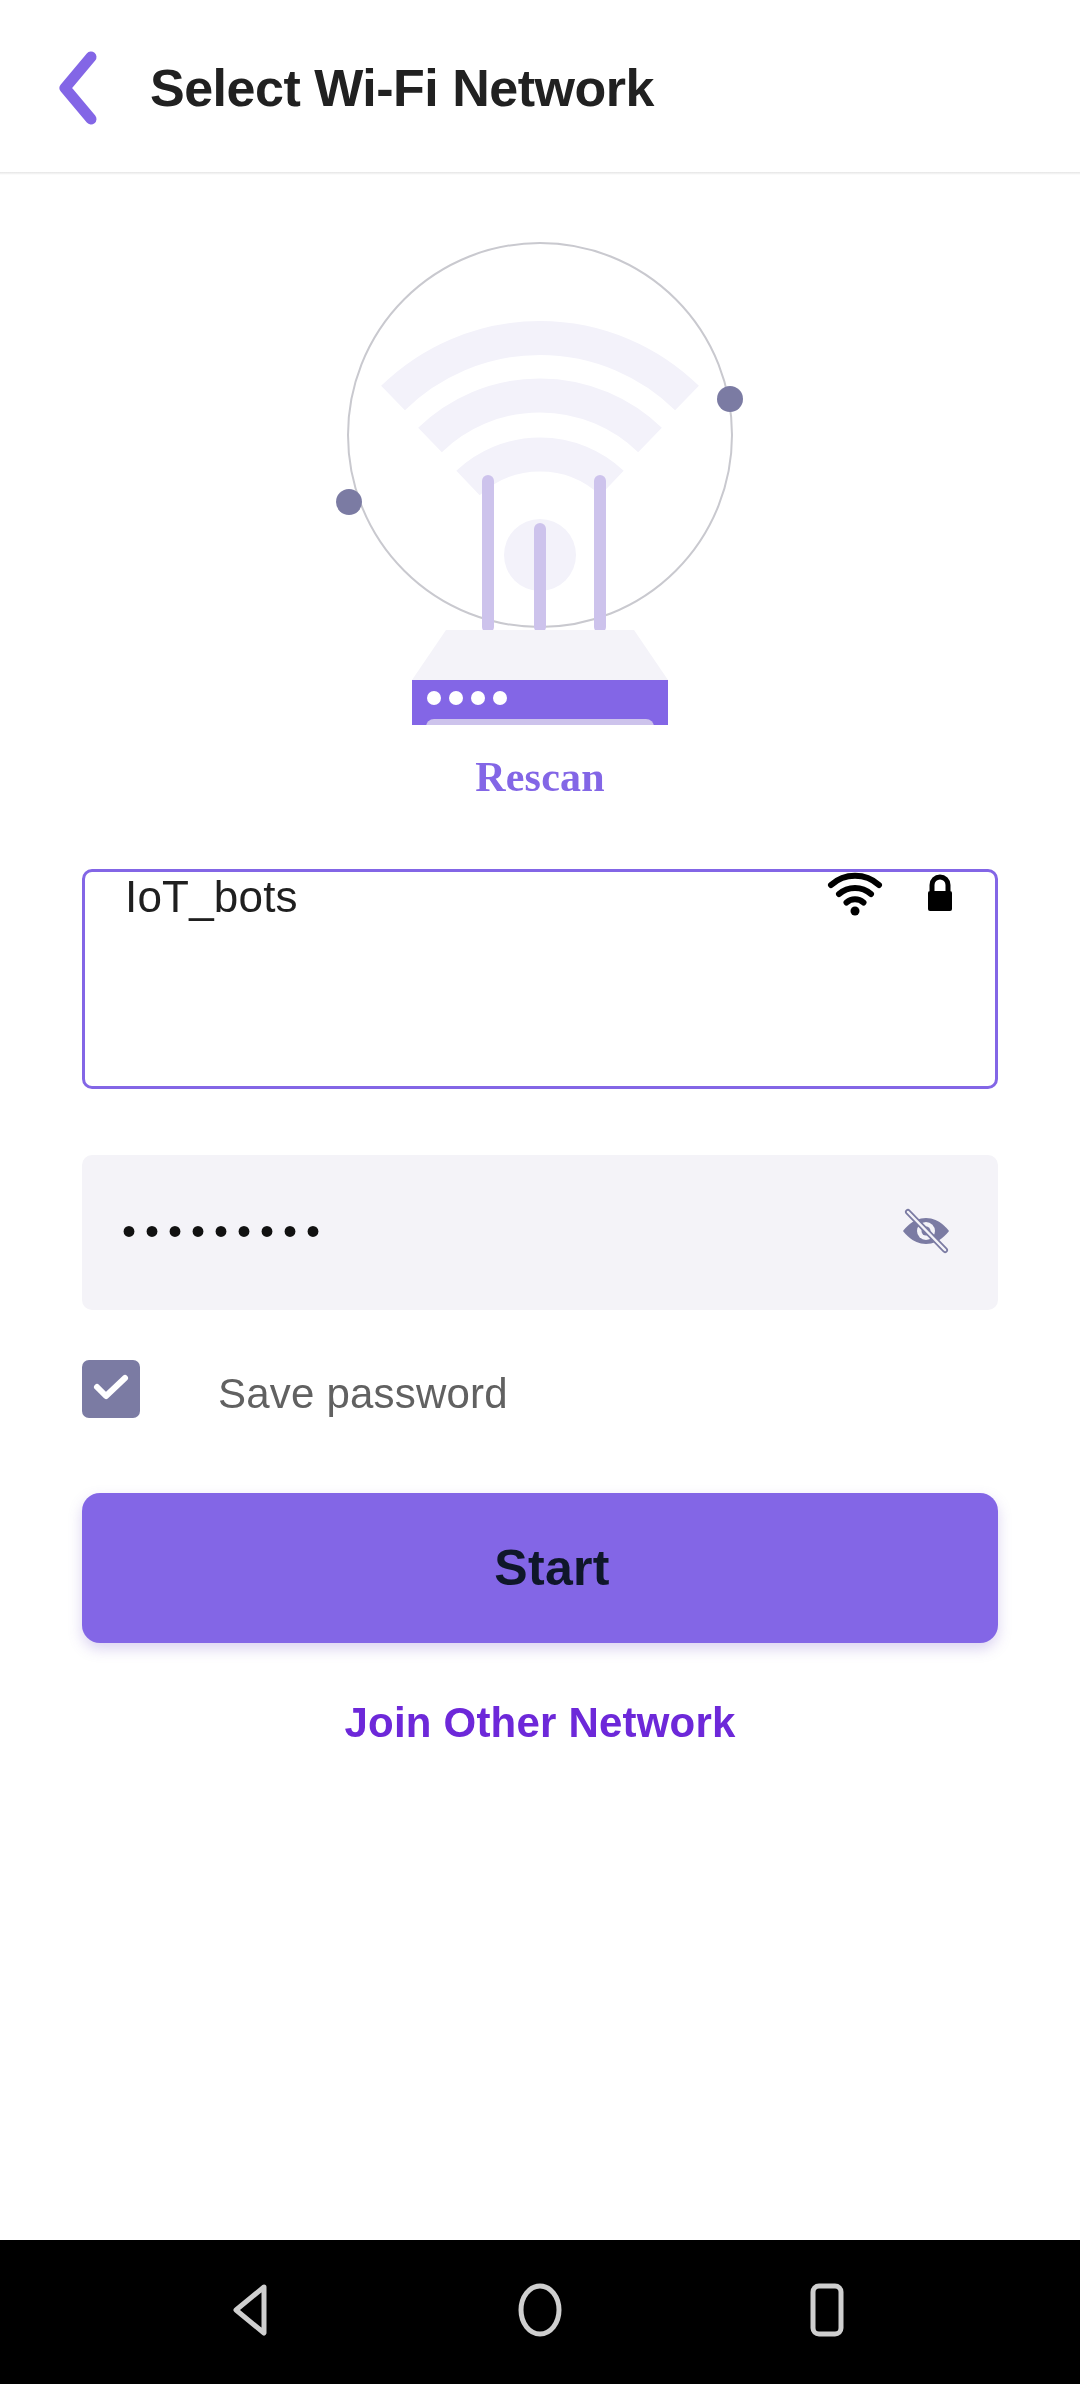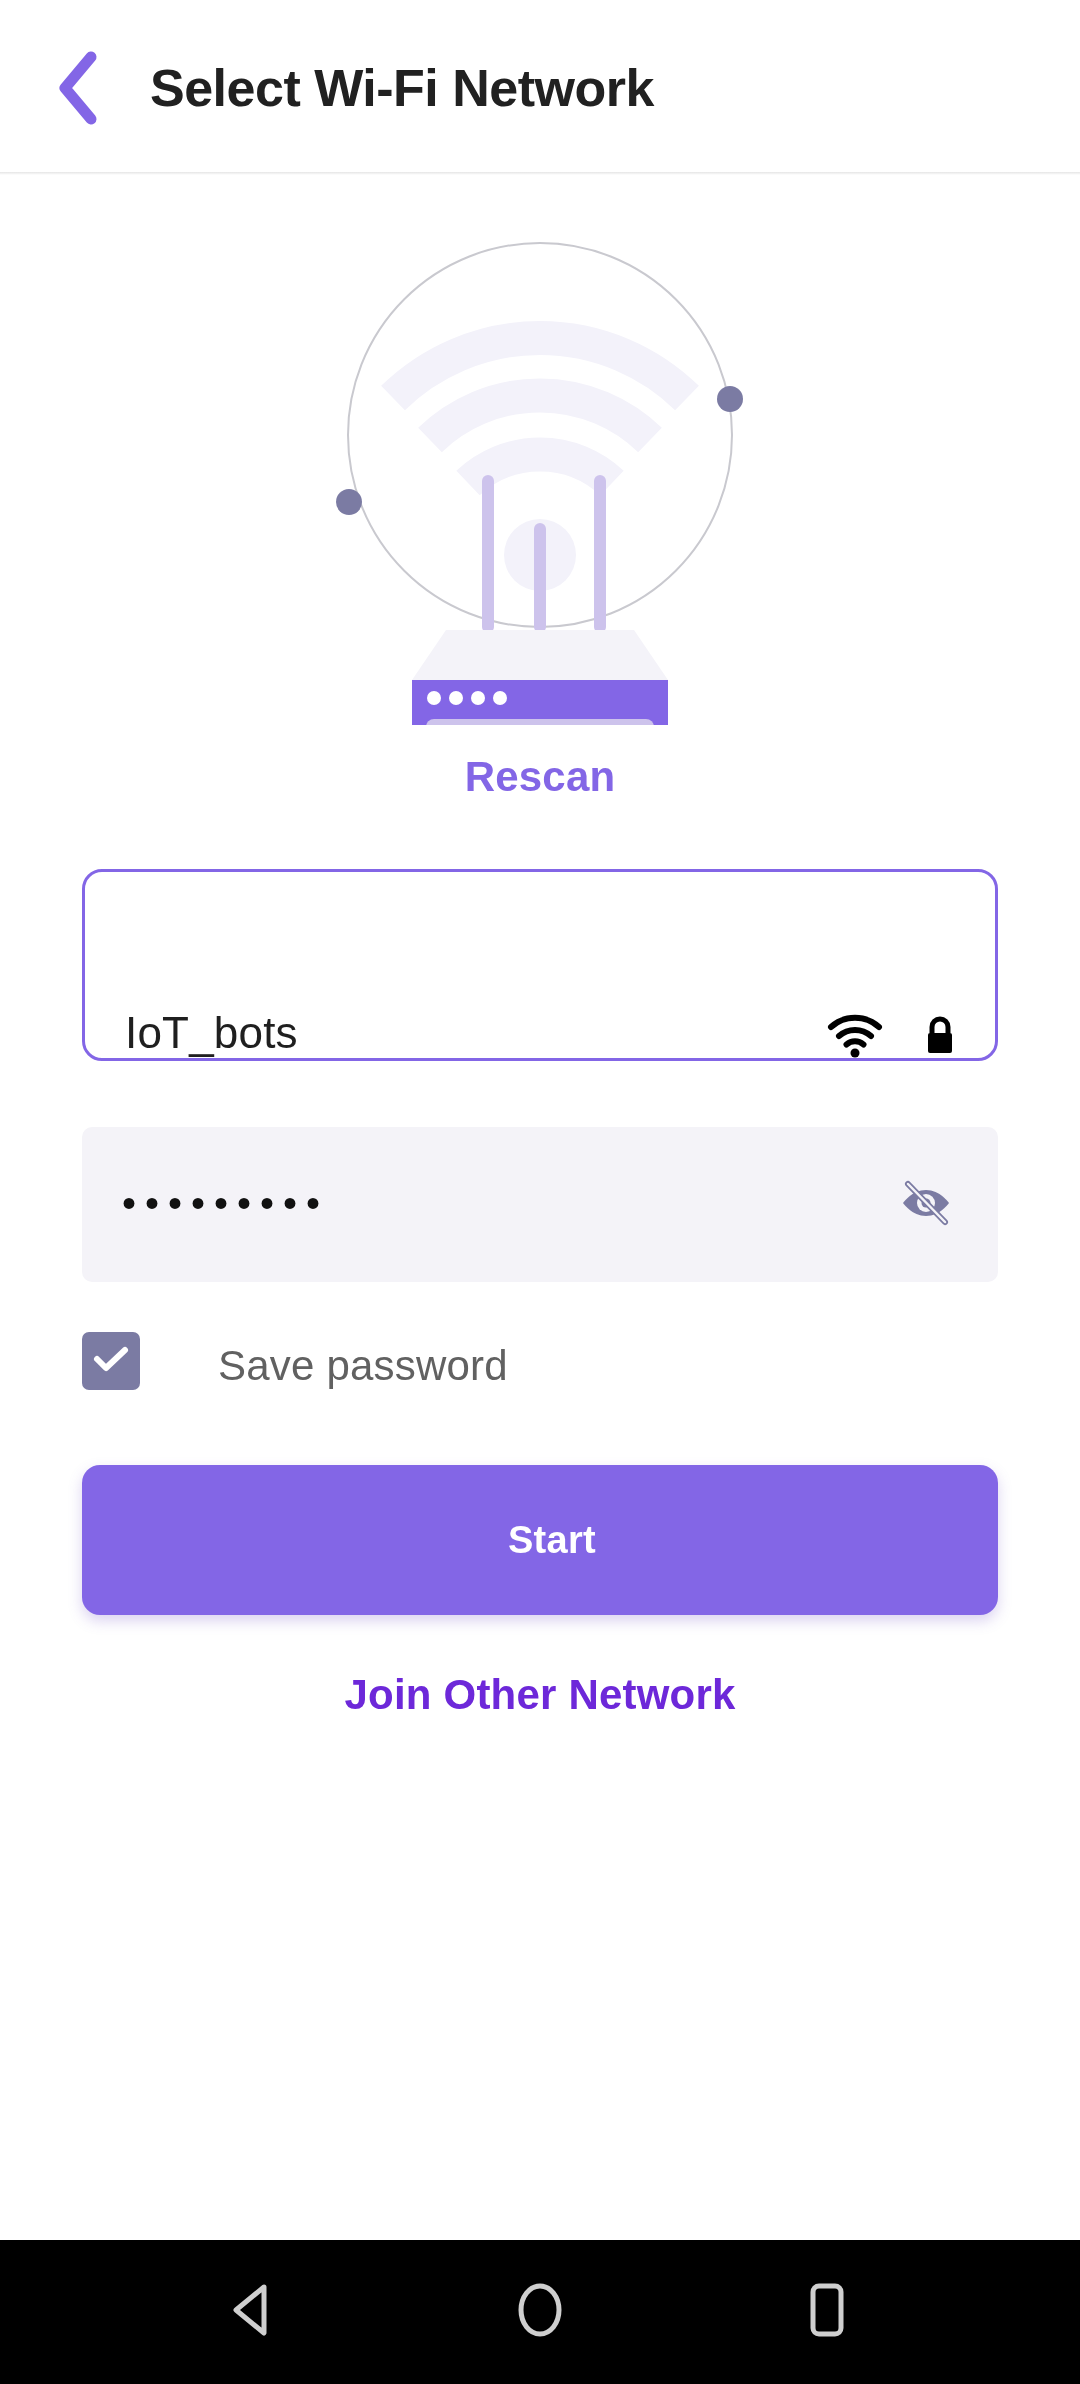--- a/index.html
+++ b/index.html
@@ -52,43 +52,44 @@
     align-items:center;
     justify-content:center;
     margin-top:30px;
   }
   .illustration svg { display:block; }
 
   
   .rescan-wrap {
     text-align:center;
     margin-top:8px;
+    font-family:Liberation Serif, serif;
   }
   .rescan {
     display:inline-block;
     font-size:42px;
     font-weight:bold;
     color:#8366e6;
     cursor:pointer;
     letter-spacing:0.2px;
   }
 
   
   .form {
     margin-top:68px;
     padding:0 82px;
   }
 
   .network-field {
-    height:192px;
+    height:220px;
     border:3px solid #8366e6;
-    border-radius:20px;
+    border-radius:10px;
     background:#ffffff;
     display:flex;
-    align-items:flex-end;
+    align-items:flex-start;
     padding:0 38px 0 40px;
     cursor:pointer;
   }
   .network-name {
     font-size:44px;
     color:#1f1f1f;
     flex:1;
     letter-spacing:0.2px;
   }
   .field-icon {
@@ -154,23 +155,23 @@
     border-radius:18px;
     display:flex;
     align-items:center;
     justify-content:center;
     cursor:pointer;
     box-shadow:0 6px 14px rgba(110,80,200,0.25);
     border:none;
     width:100%;
   }
   .start-label {
-    font-size:38px;
+    font-size:50px;
     font-weight:bold;
-    color:#ffffff;
+    color:#0f172a;
     letter-spacing:0.3px;
     margin-left:24px;
   }
 
   .join-wrap {
     text-align:center;
     margin-top:56px;
   }
   .join-link {
     display:inline-block;

